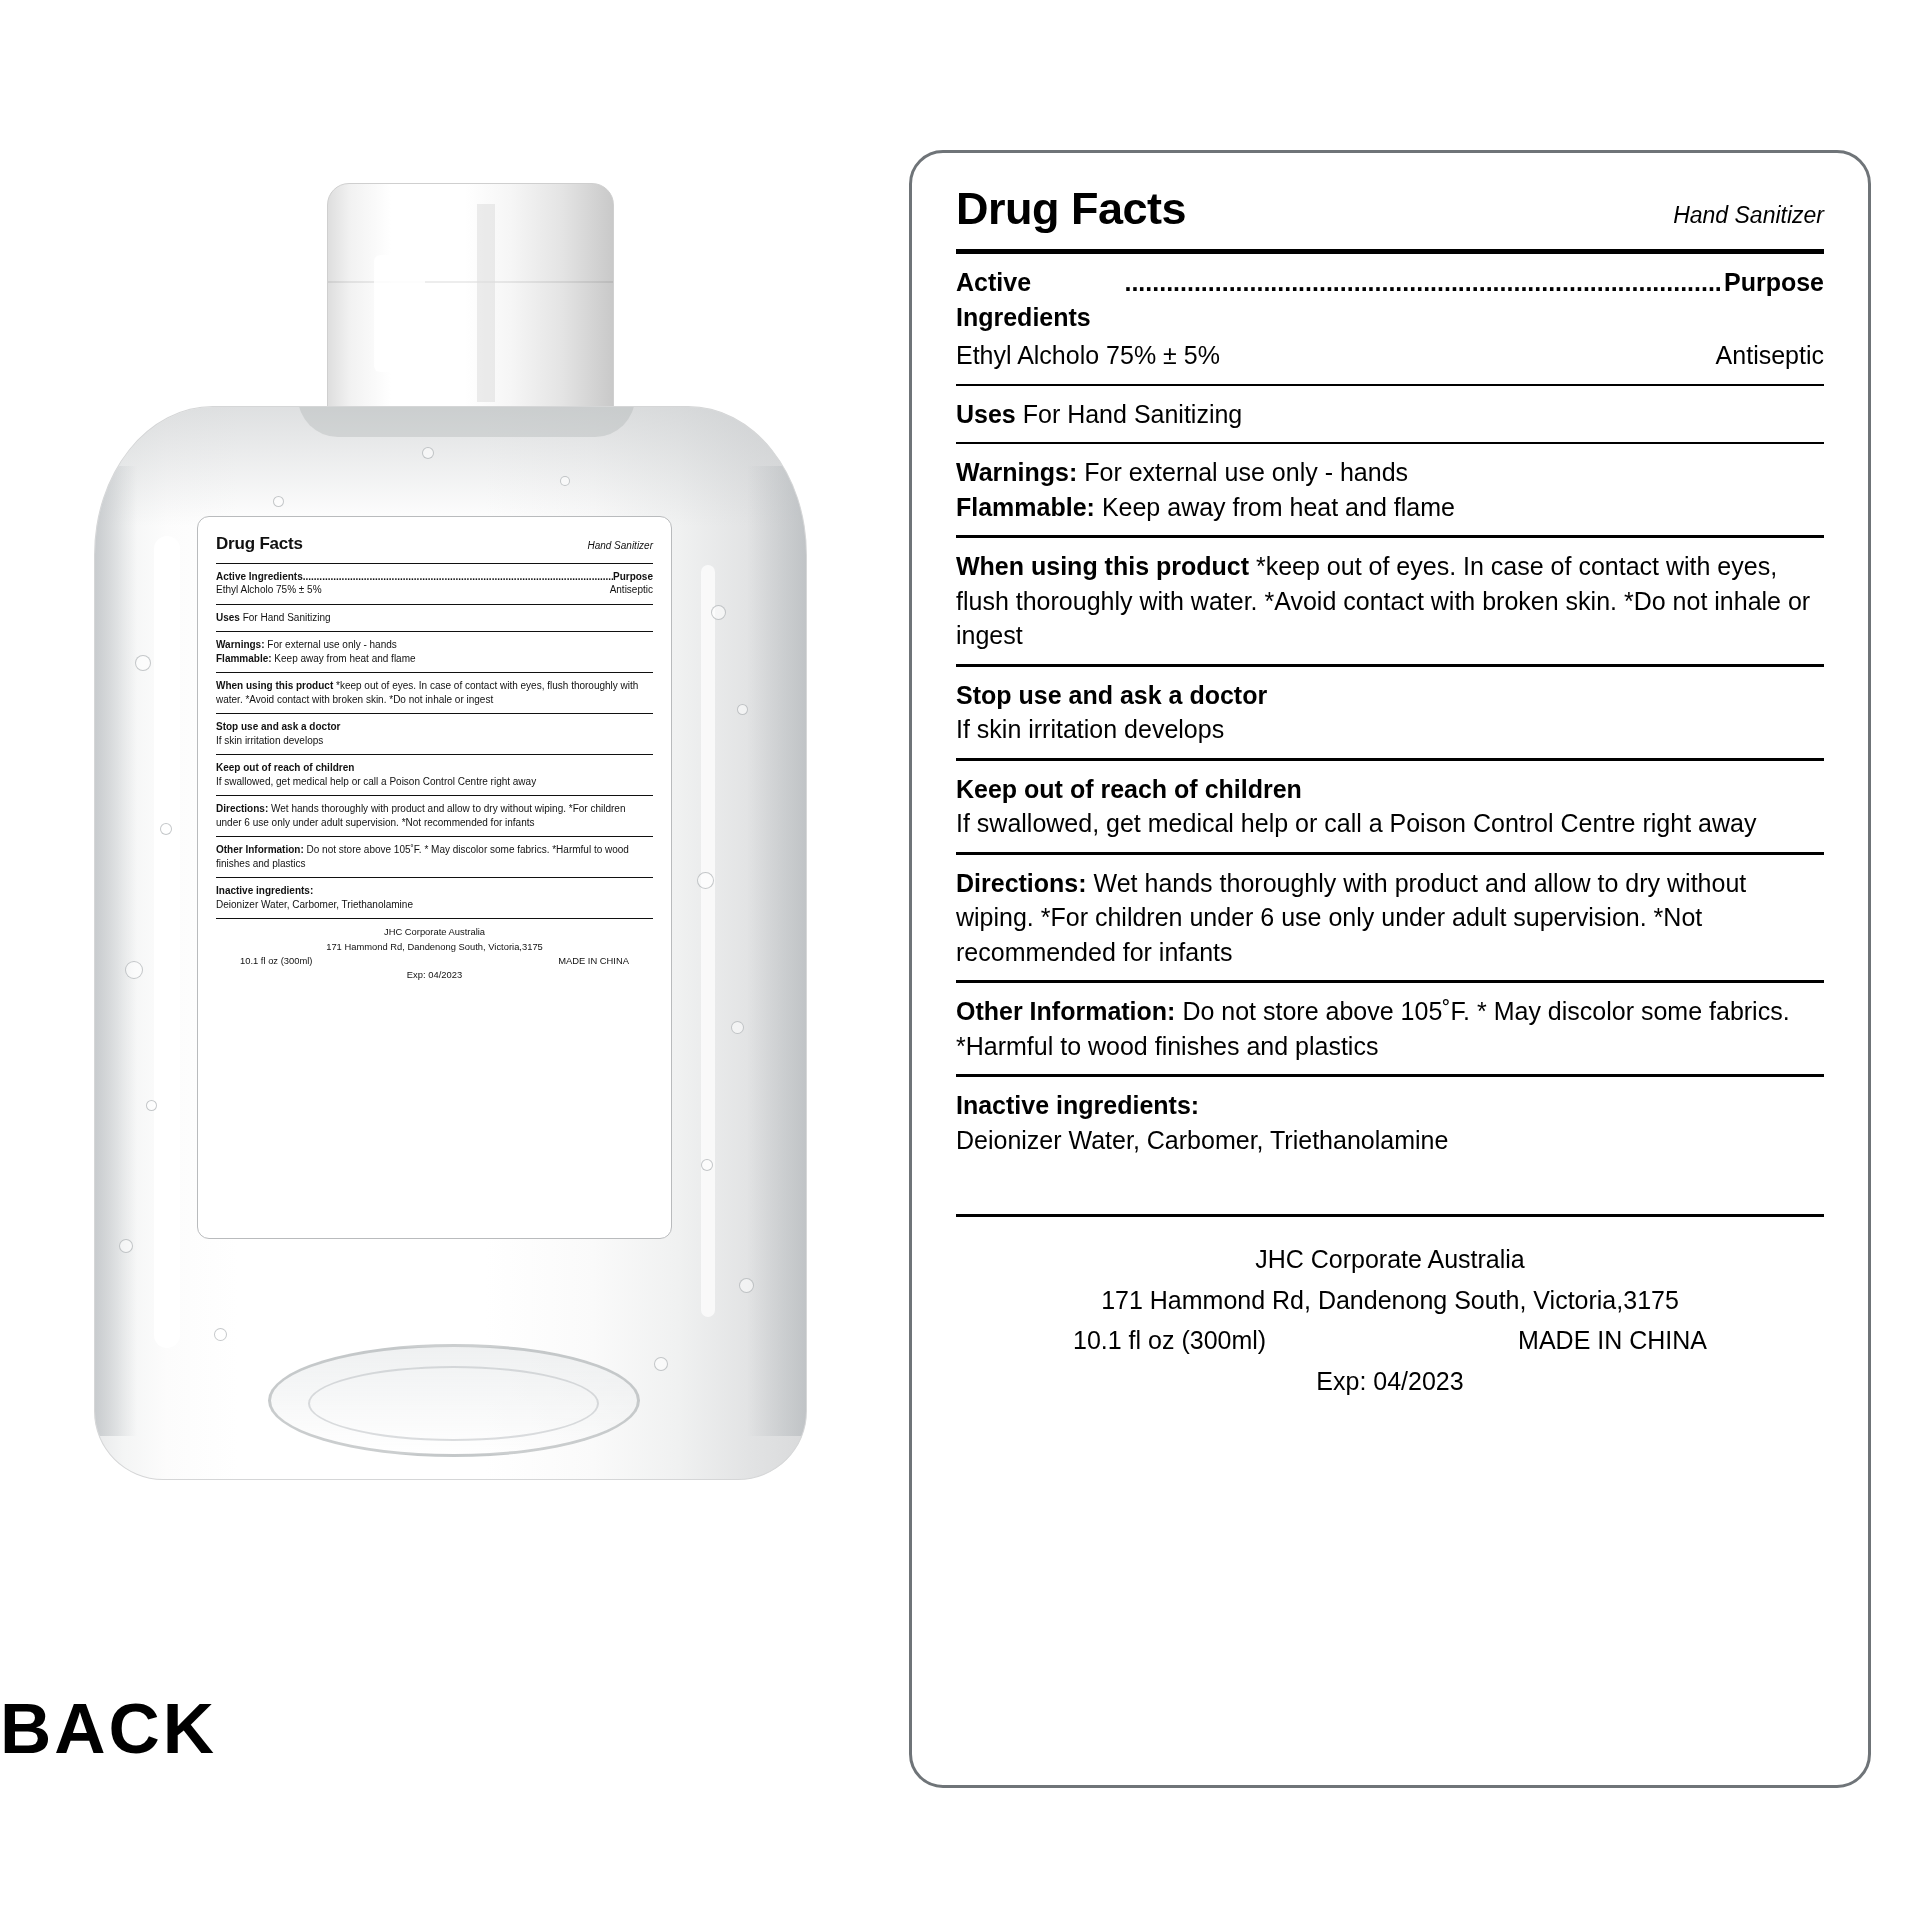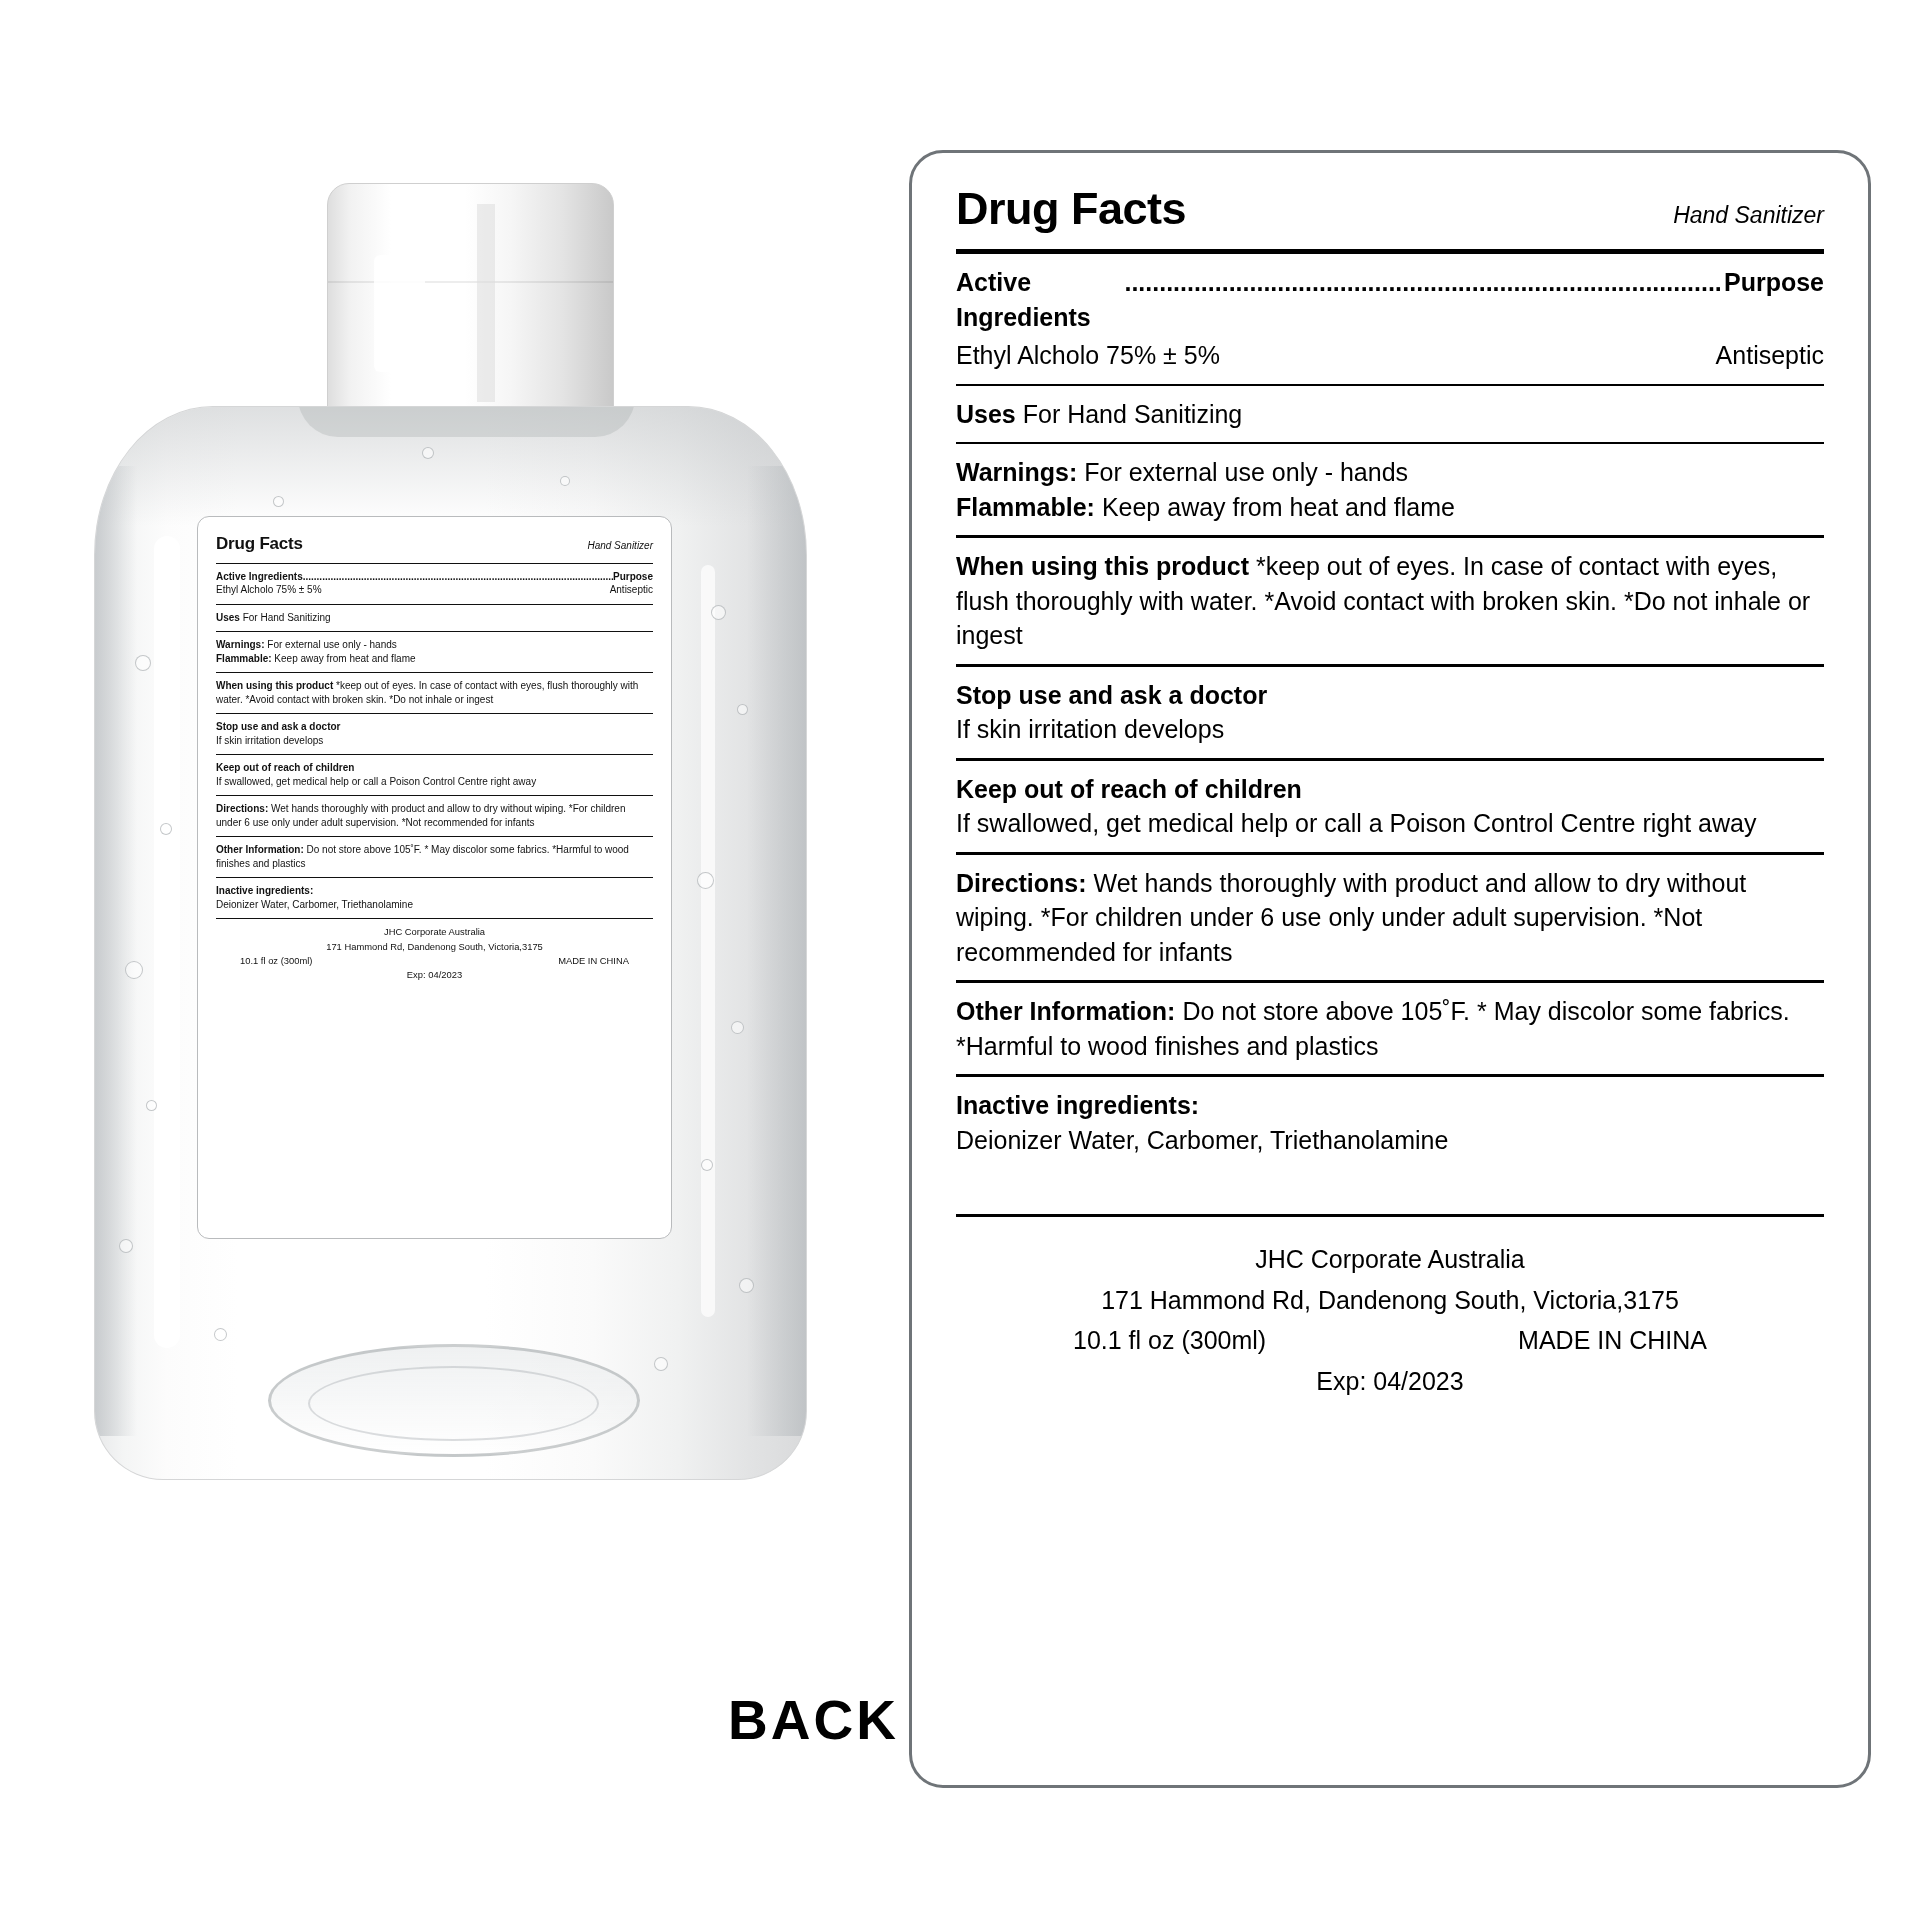--- a/index.html
+++ b/index.html
@@ -193,25 +193,25 @@
   .dots-mini {
     flex: 1;
     overflow: hidden;
     white-space: nowrap;
     letter-spacing: 0px;
     font-weight: bold;
   }
 
   .back-word {
     position: absolute;
-    left: 8px;
+    left: 0;
     top: 1688px;
     width: 891px;
-    text-align: right;
-    font-size: 55px;
+    text-align: left;
+    font-size: 71px;
     font-weight: bold;
     letter-spacing: 3px;
     font-family: "Liberation Sans", sans-serif;
   }
 
   
   #label-panel {
     position: absolute;
     left: 909px;
     top: 150px;

